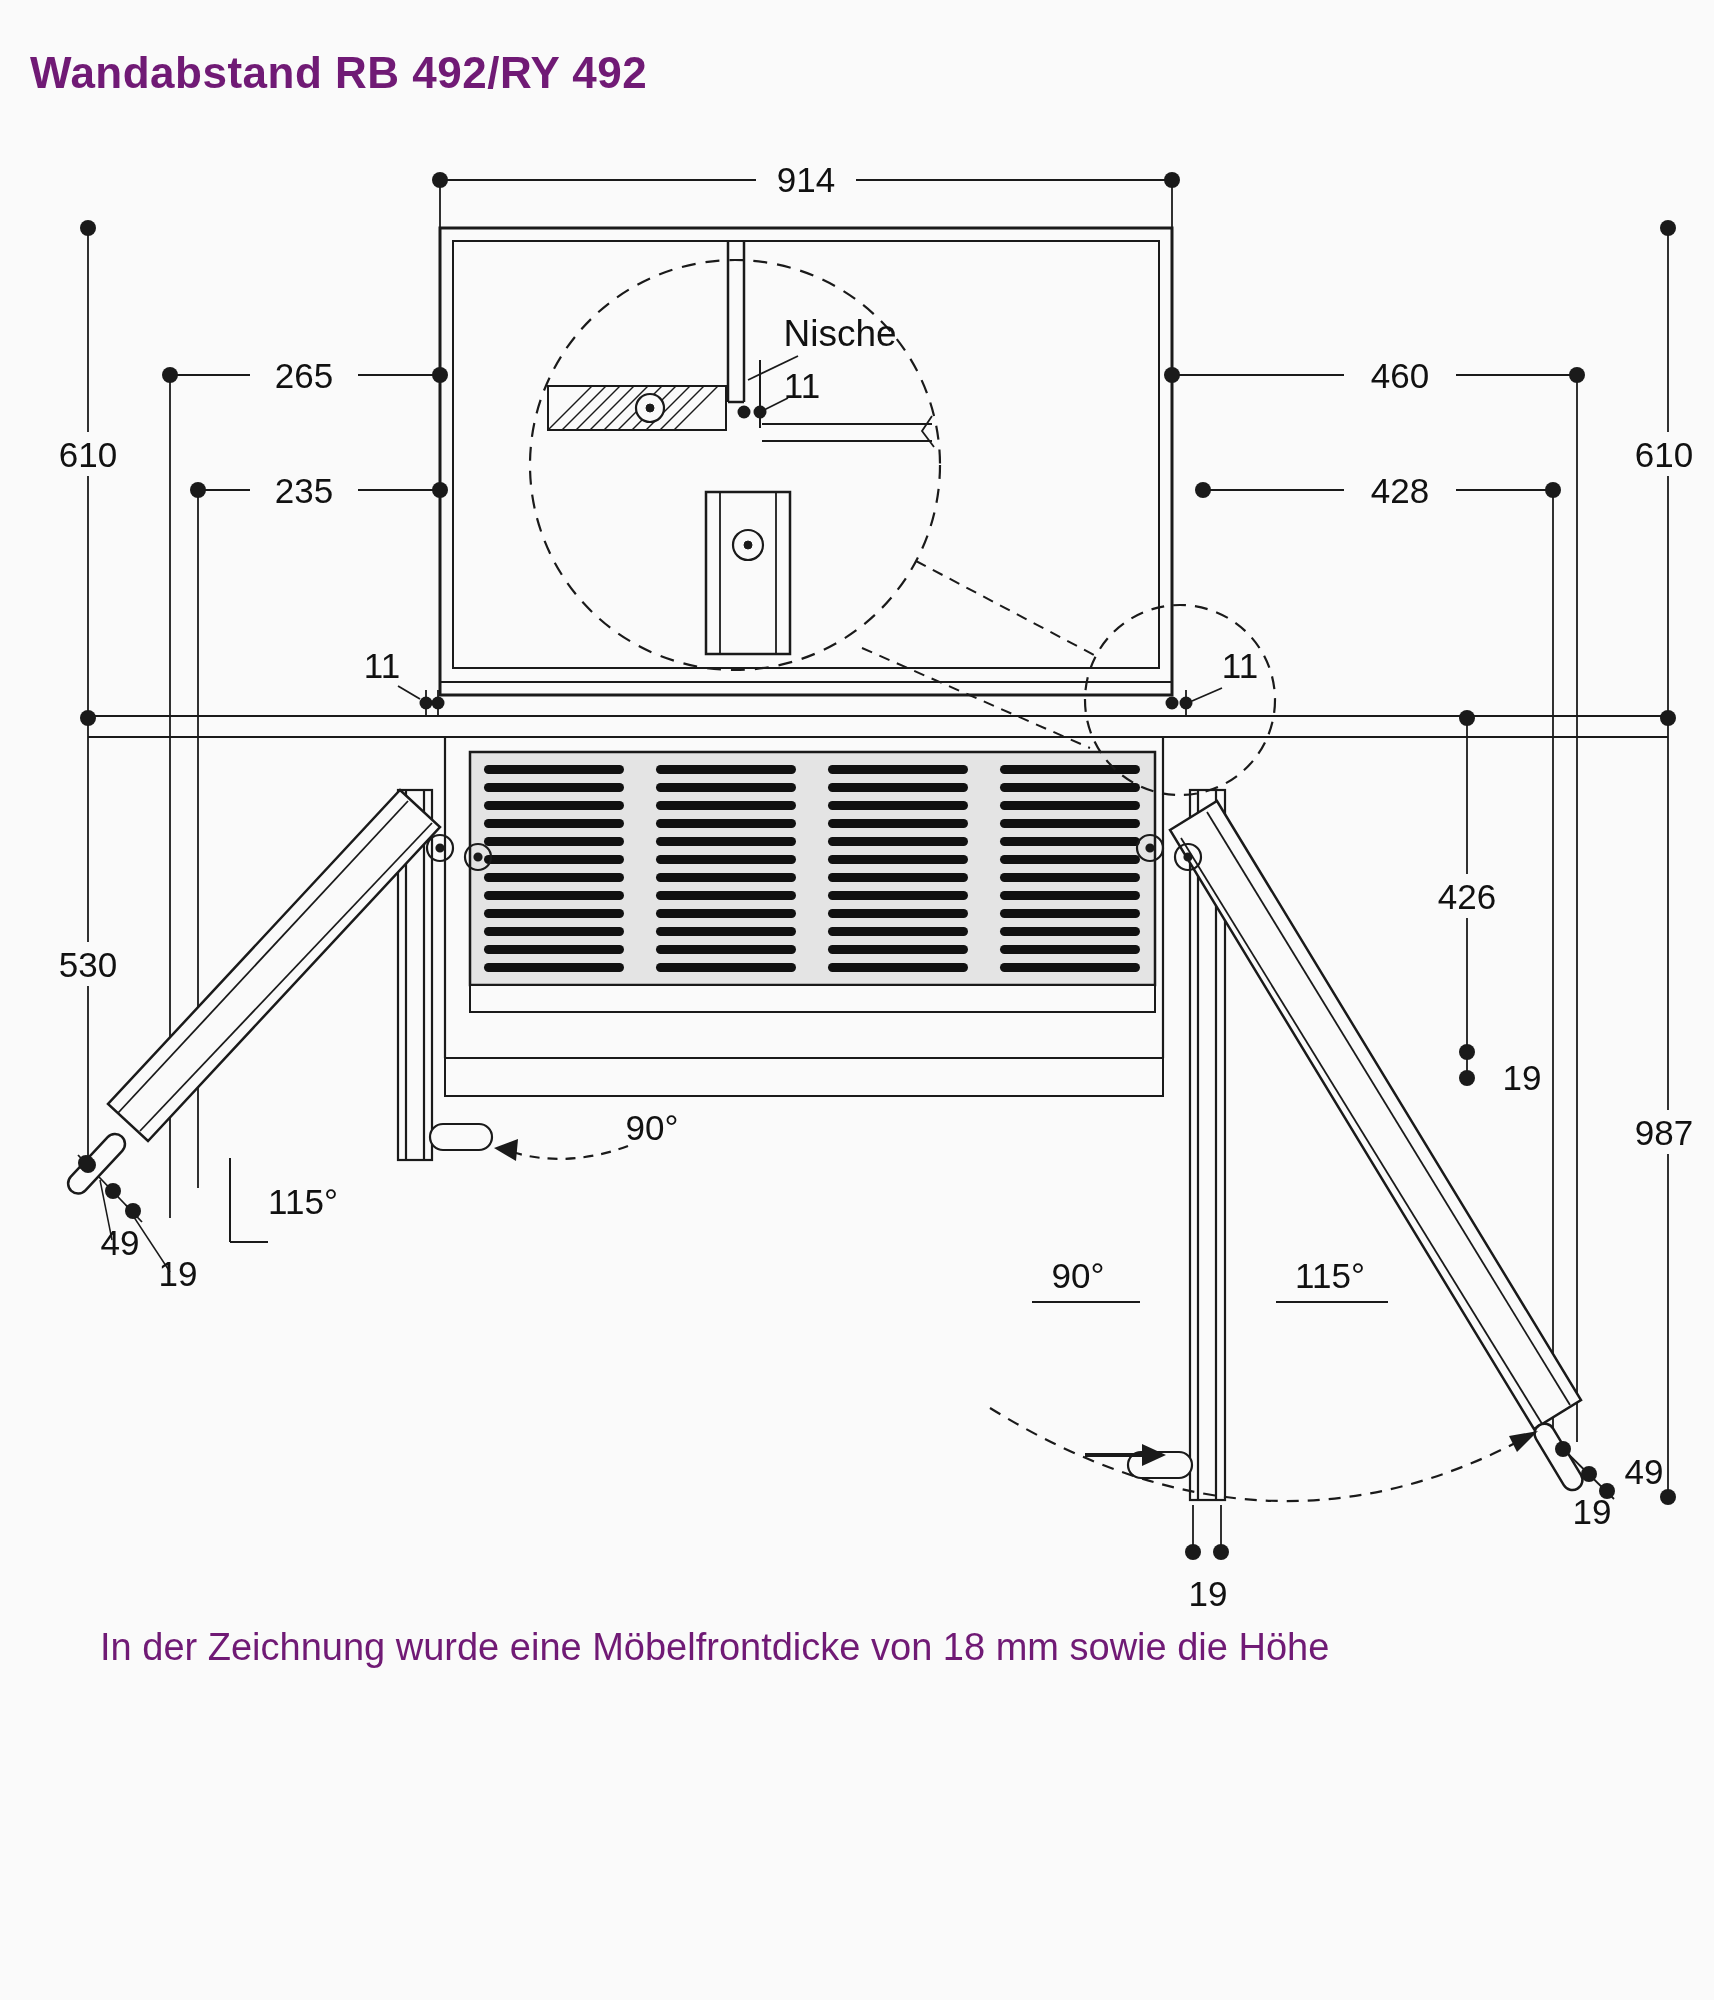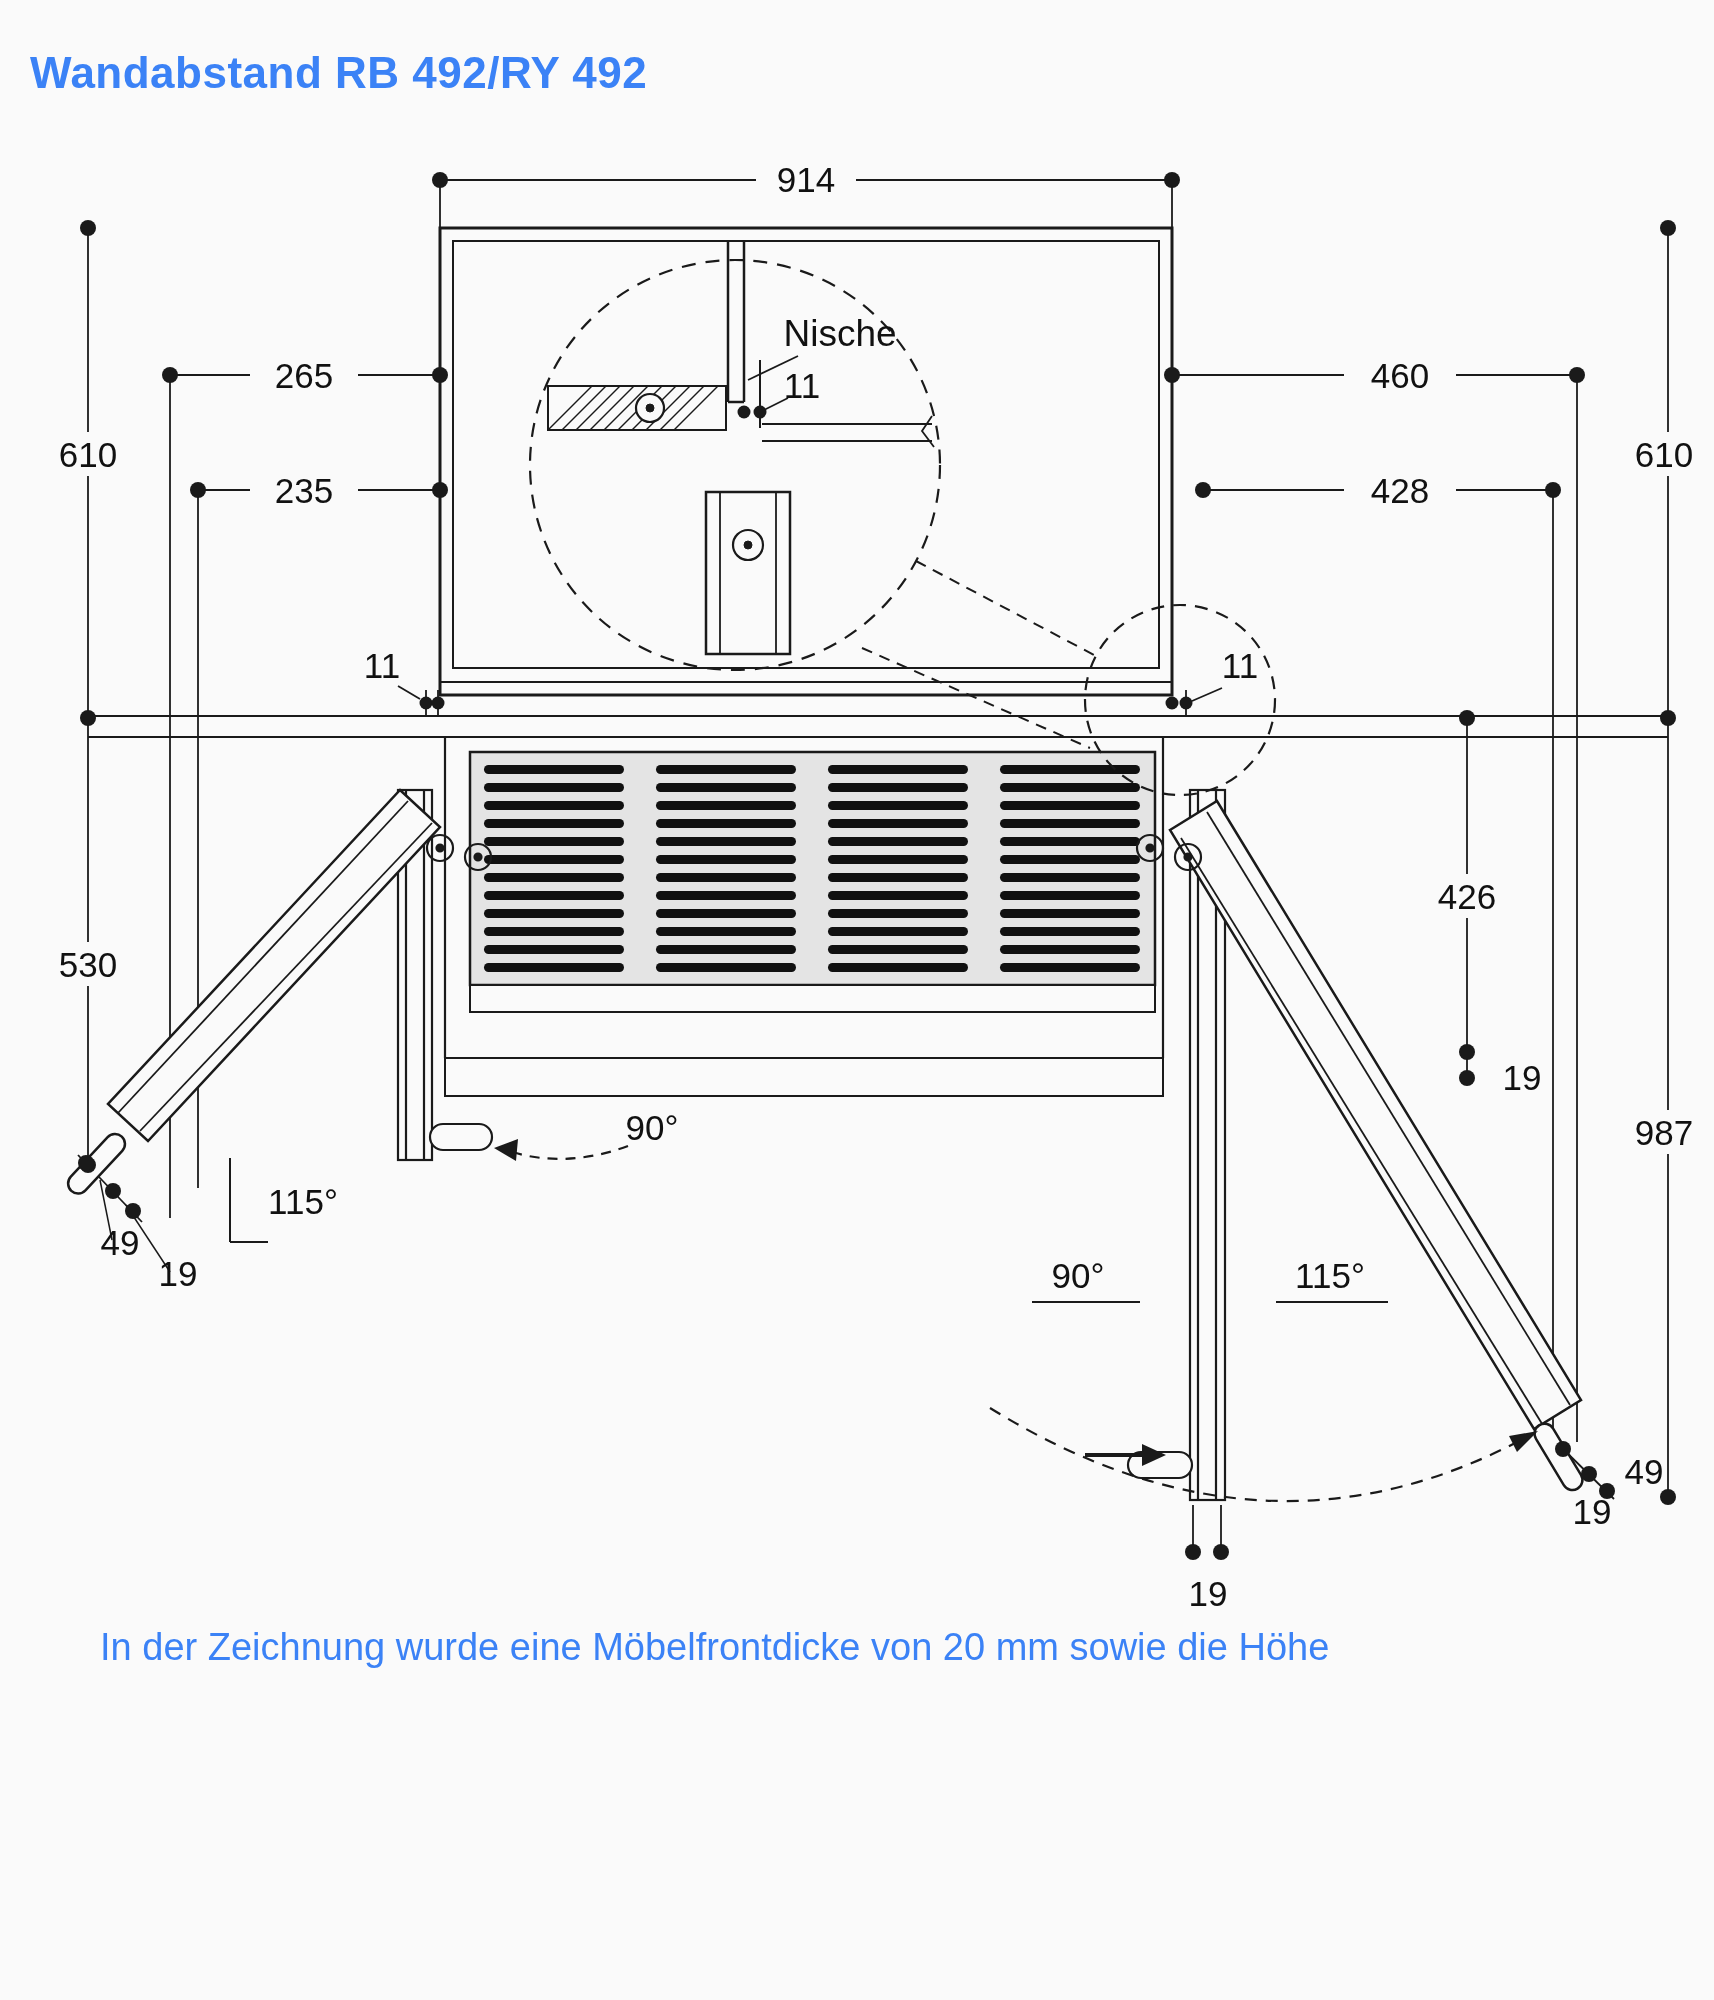--- a/index.html
+++ b/index.html
@@ -1,17 +1,17 @@
 <!DOCTYPE html>
 <html><head>
 <meta charset="utf-8">
 <style>
   html,body{margin:0;padding:0;background:#fafafa;}
   .page{position:relative;width:1714px;height:2000px;background:#fafafa;
-        font-family:"Liberation Sans",sans-serif;color:#3b82f6;}
+        font-family:"Liberation Sans",sans-serif;color:#701a75;}
   .title{position:absolute;left:30px;top:48px;font-size:44px;font-weight:700;letter-spacing:.5px;}
   .footnote{position:absolute;left:100px;top:1622px;font-size:38px;line-height:1.35;width:1560px;}
   svg{position:absolute;left:0;top:0;}
   svg text{font-family:"Liberation Sans",sans-serif;font-size:35px;fill:#111;}
   text.niche-lbl{font-size:37px;}
 </style>
 </head>
 <body>
 
 <div class="page">
@@ -294,16 +294,16 @@
       <text x="178" y="1286">19</text>
       <text x="1078" y="1288">90°</text>
       <text x="1330" y="1288">115°</text>
       <text x="1644" y="1484">49</text>
       <text x="1592" y="1524">19</text>
       <text x="1208" y="1606">19</text>
     </g>
   </svg>
 
   <div class="footnote">
-    <div>In der Zeichnung wurde eine Möbelfrontdicke von 20 mm sowie die Höhe</div>
+    <div>In der Zeichnung wurde eine Möbelfrontdicke von 18 mm sowie die Höhe</div>
   </div>
 
 </div>
 
 </body></html>

